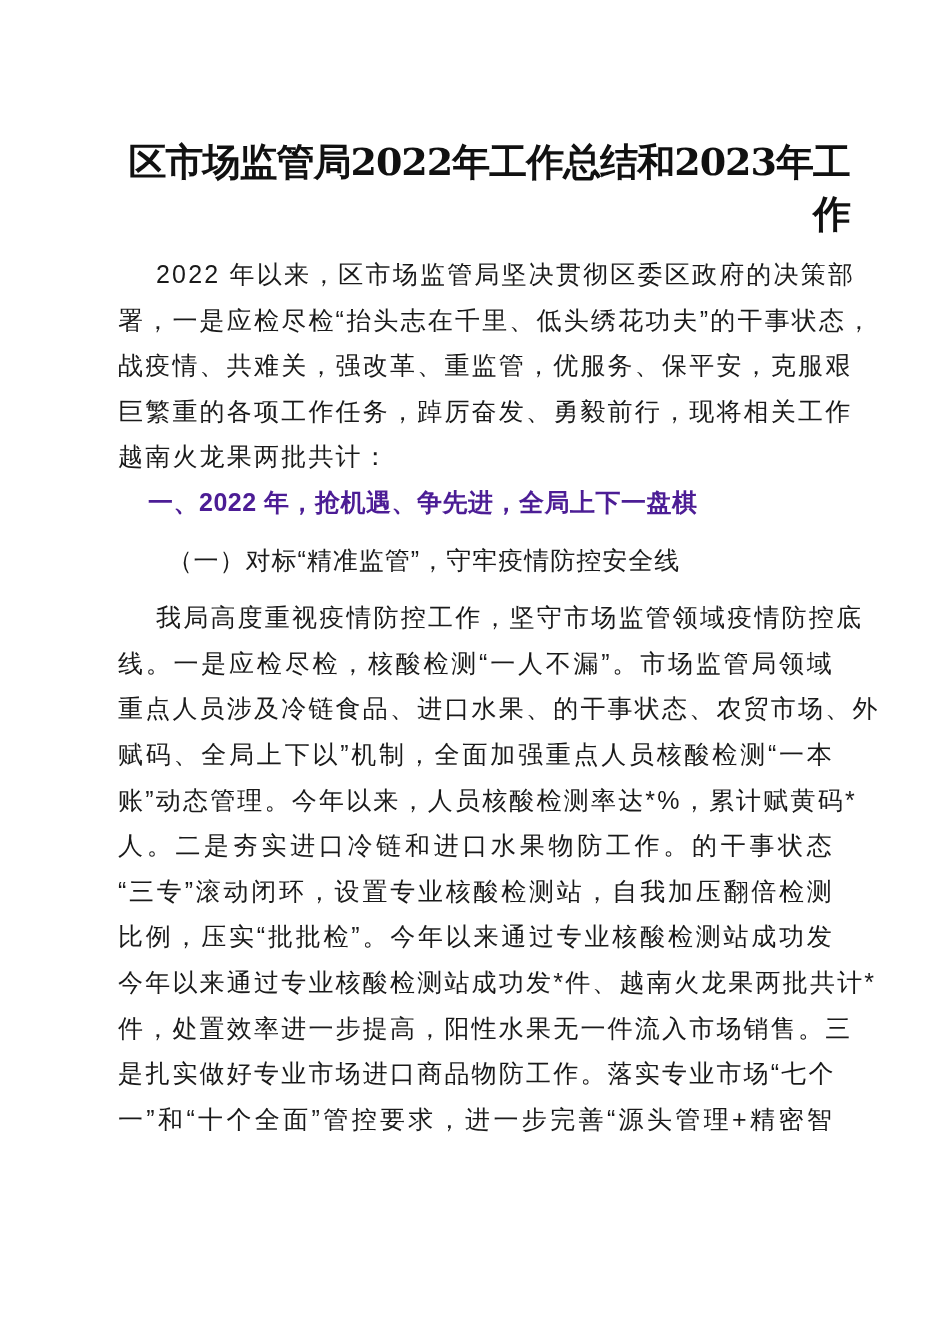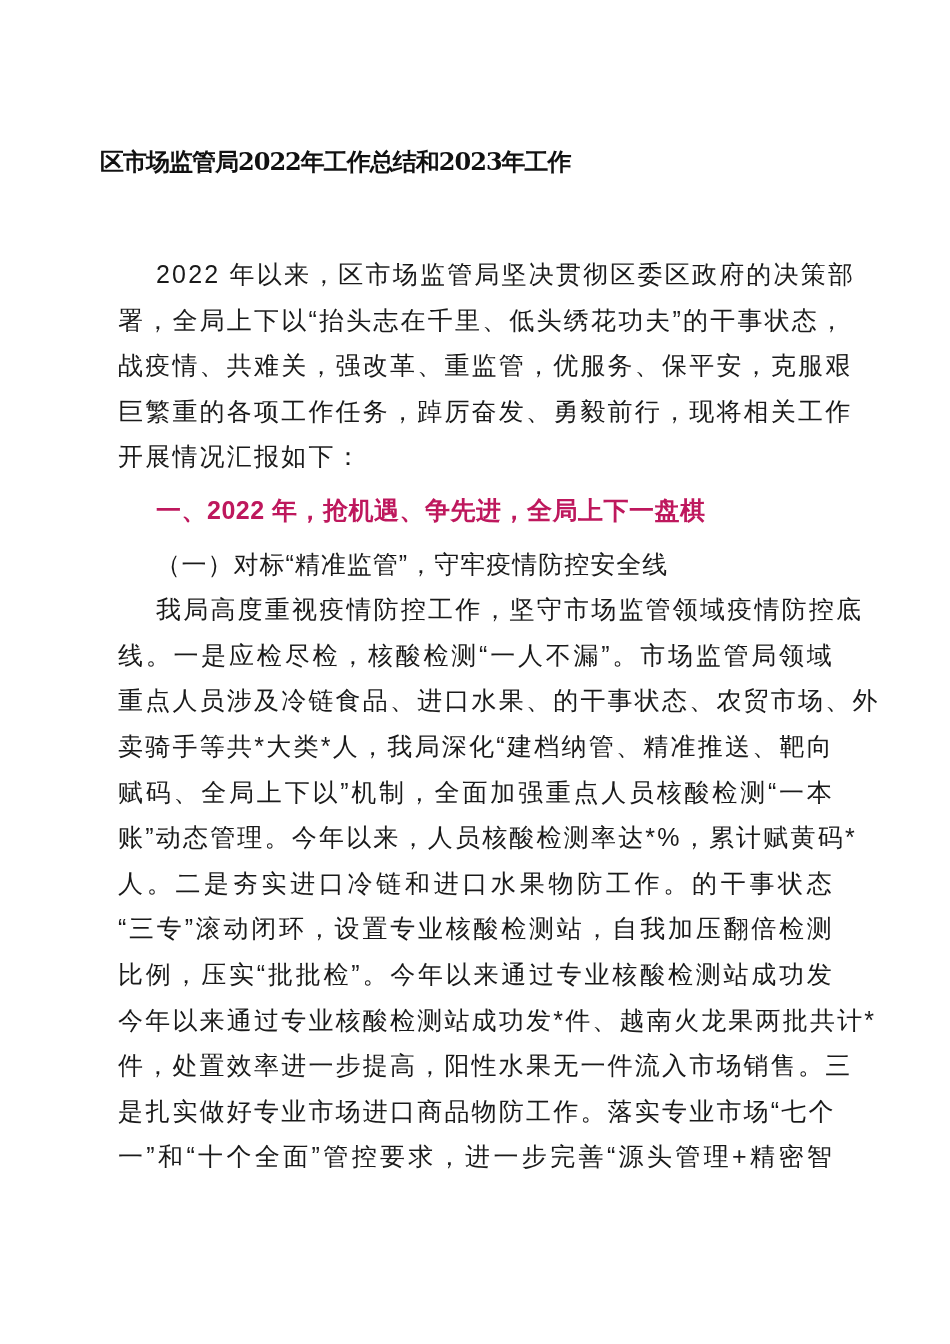--- a/index.html
+++ b/index.html
@@ -1,61 +1,60 @@
 <!DOCTYPE html>
 <html><head>
 <meta charset="utf-8">
 <style>
   html, body { margin: 0; padding: 0; background: #ffffff; }
   body { width: 950px; height: 1344px; position: relative; overflow: hidden; }
   .page { position: absolute; left: 0; top: 0; width: 950px; height: 1344px; background: #fff; }
   .title {
     position: absolute; left: 100px; width: 750px; top: 136px;
-    text-align: left;
+    text-align: right;
     font-family: "DejaVu Serif", "Liberation Serif", serif;
-    font-weight: bold; font-size: 24px; line-height: 52px; color: #111;
+    font-weight: bold; font-size: 38px; line-height: 52px; color: #111;
     letter-spacing: -1px;
   }
   .body {
     position: absolute; left: 118px; width: 716px; top: 252px;
     font-family: Liberation Sans, sans-serif;
     font-size: 25px; line-height: 45.6px; color: #1a1a1a;
     text-align: justify; letter-spacing: 2.2px;
   }
-  .h1 { margin: 8px; text-indent: 1.2em; font-weight: bold; letter-spacing: 0.5px; color: #be185d; }
-  .h2 { margin: 0; text-indent: 1.5em; letter-spacing: 1px; }
+  .h1 { margin: 0; text-indent: 1.2em; font-weight: bold; letter-spacing: 0.5px; color: #4c1d95; }
+  .h2 { margin: 12px; text-indent: 1.5em; letter-spacing: 1px; }
   .line { display: block; white-space: nowrap; text-indent: 0; text-align-last: justify; text-align: justify; }
   .line.last { text-align-last: left; }
   .line.first { padding-left: 38px; }
 </style>
 </head>
 <body>
 
 <div class="page">
   <div class="title">
     <div>区市场监管局2022年工作总结和2023年工作</div>
   </div>
 
   <div class="body">
     <div class="para-block">
       <span class="line first">2022 年以来，区市场监管局坚决贯彻区委区政府的决策部</span>
-      <span class="line">署，全局上下以“抬头志在千里、低头绣花功夫”的干事状态，</span>
+      <span class="line">署，一是应检尽检“抬头志在千里、低头绣花功夫”的干事状态，</span>
       <span class="line">战疫情、共难关，强改革、重监管，优服务、保平安，克服艰</span>
       <span class="line">巨繁重的各项工作任务，踔厉奋发、勇毅前行，现将相关工作</span>
-      <span class="line last">开展情况汇报如下：</span>
+      <span class="line last">越南火龙果两批共计：</span>
     </div>
 
     <div class="h1">一、2022 年，抢机遇、争先进，全局上下一盘棋</div>
     <div class="h2">（一）对标“精准监管”，守牢疫情防控安全线</div>
 
     <div class="para-block">
       <span class="line first">我局高度重视疫情防控工作，坚守市场监管领域疫情防控底</span>
       <span class="line">线。一是应检尽检，核酸检测“一人不漏”。市场监管局领域</span>
       <span class="line">重点人员涉及冷链食品、进口水果、的干事状态、农贸市场、外</span>
-      <span class="line">卖骑手等共*大类*人，我局深化“建档纳管、精准推送、靶向</span>
       <span class="line">赋码、全局上下以”机制，全面加强重点人员核酸检测“一本</span>
       <span class="line">账”动态管理。今年以来，人员核酸检测率达*%，累计赋黄码*</span>
       <span class="line">人。二是夯实进口冷链和进口水果物防工作。的干事状态</span>
       <span class="line">“三专”滚动闭环，设置专业核酸检测站，自我加压翻倍检测</span>
       <span class="line">比例，压实“批批检”。今年以来通过专业核酸检测站成功发</span>
       <span class="line">今年以来通过专业核酸检测站成功发*件、越南火龙果两批共计*</span>
       <span class="line">件，处置效率进一步提高，阳性水果无一件流入市场销售。三</span>
       <span class="line">是扎实做好专业市场进口商品物防工作。落实专业市场“七个</span>
       <span class="line">一”和“十个全面”管控要求，进一步完善“源头管理+精密智</span>
     </div>

